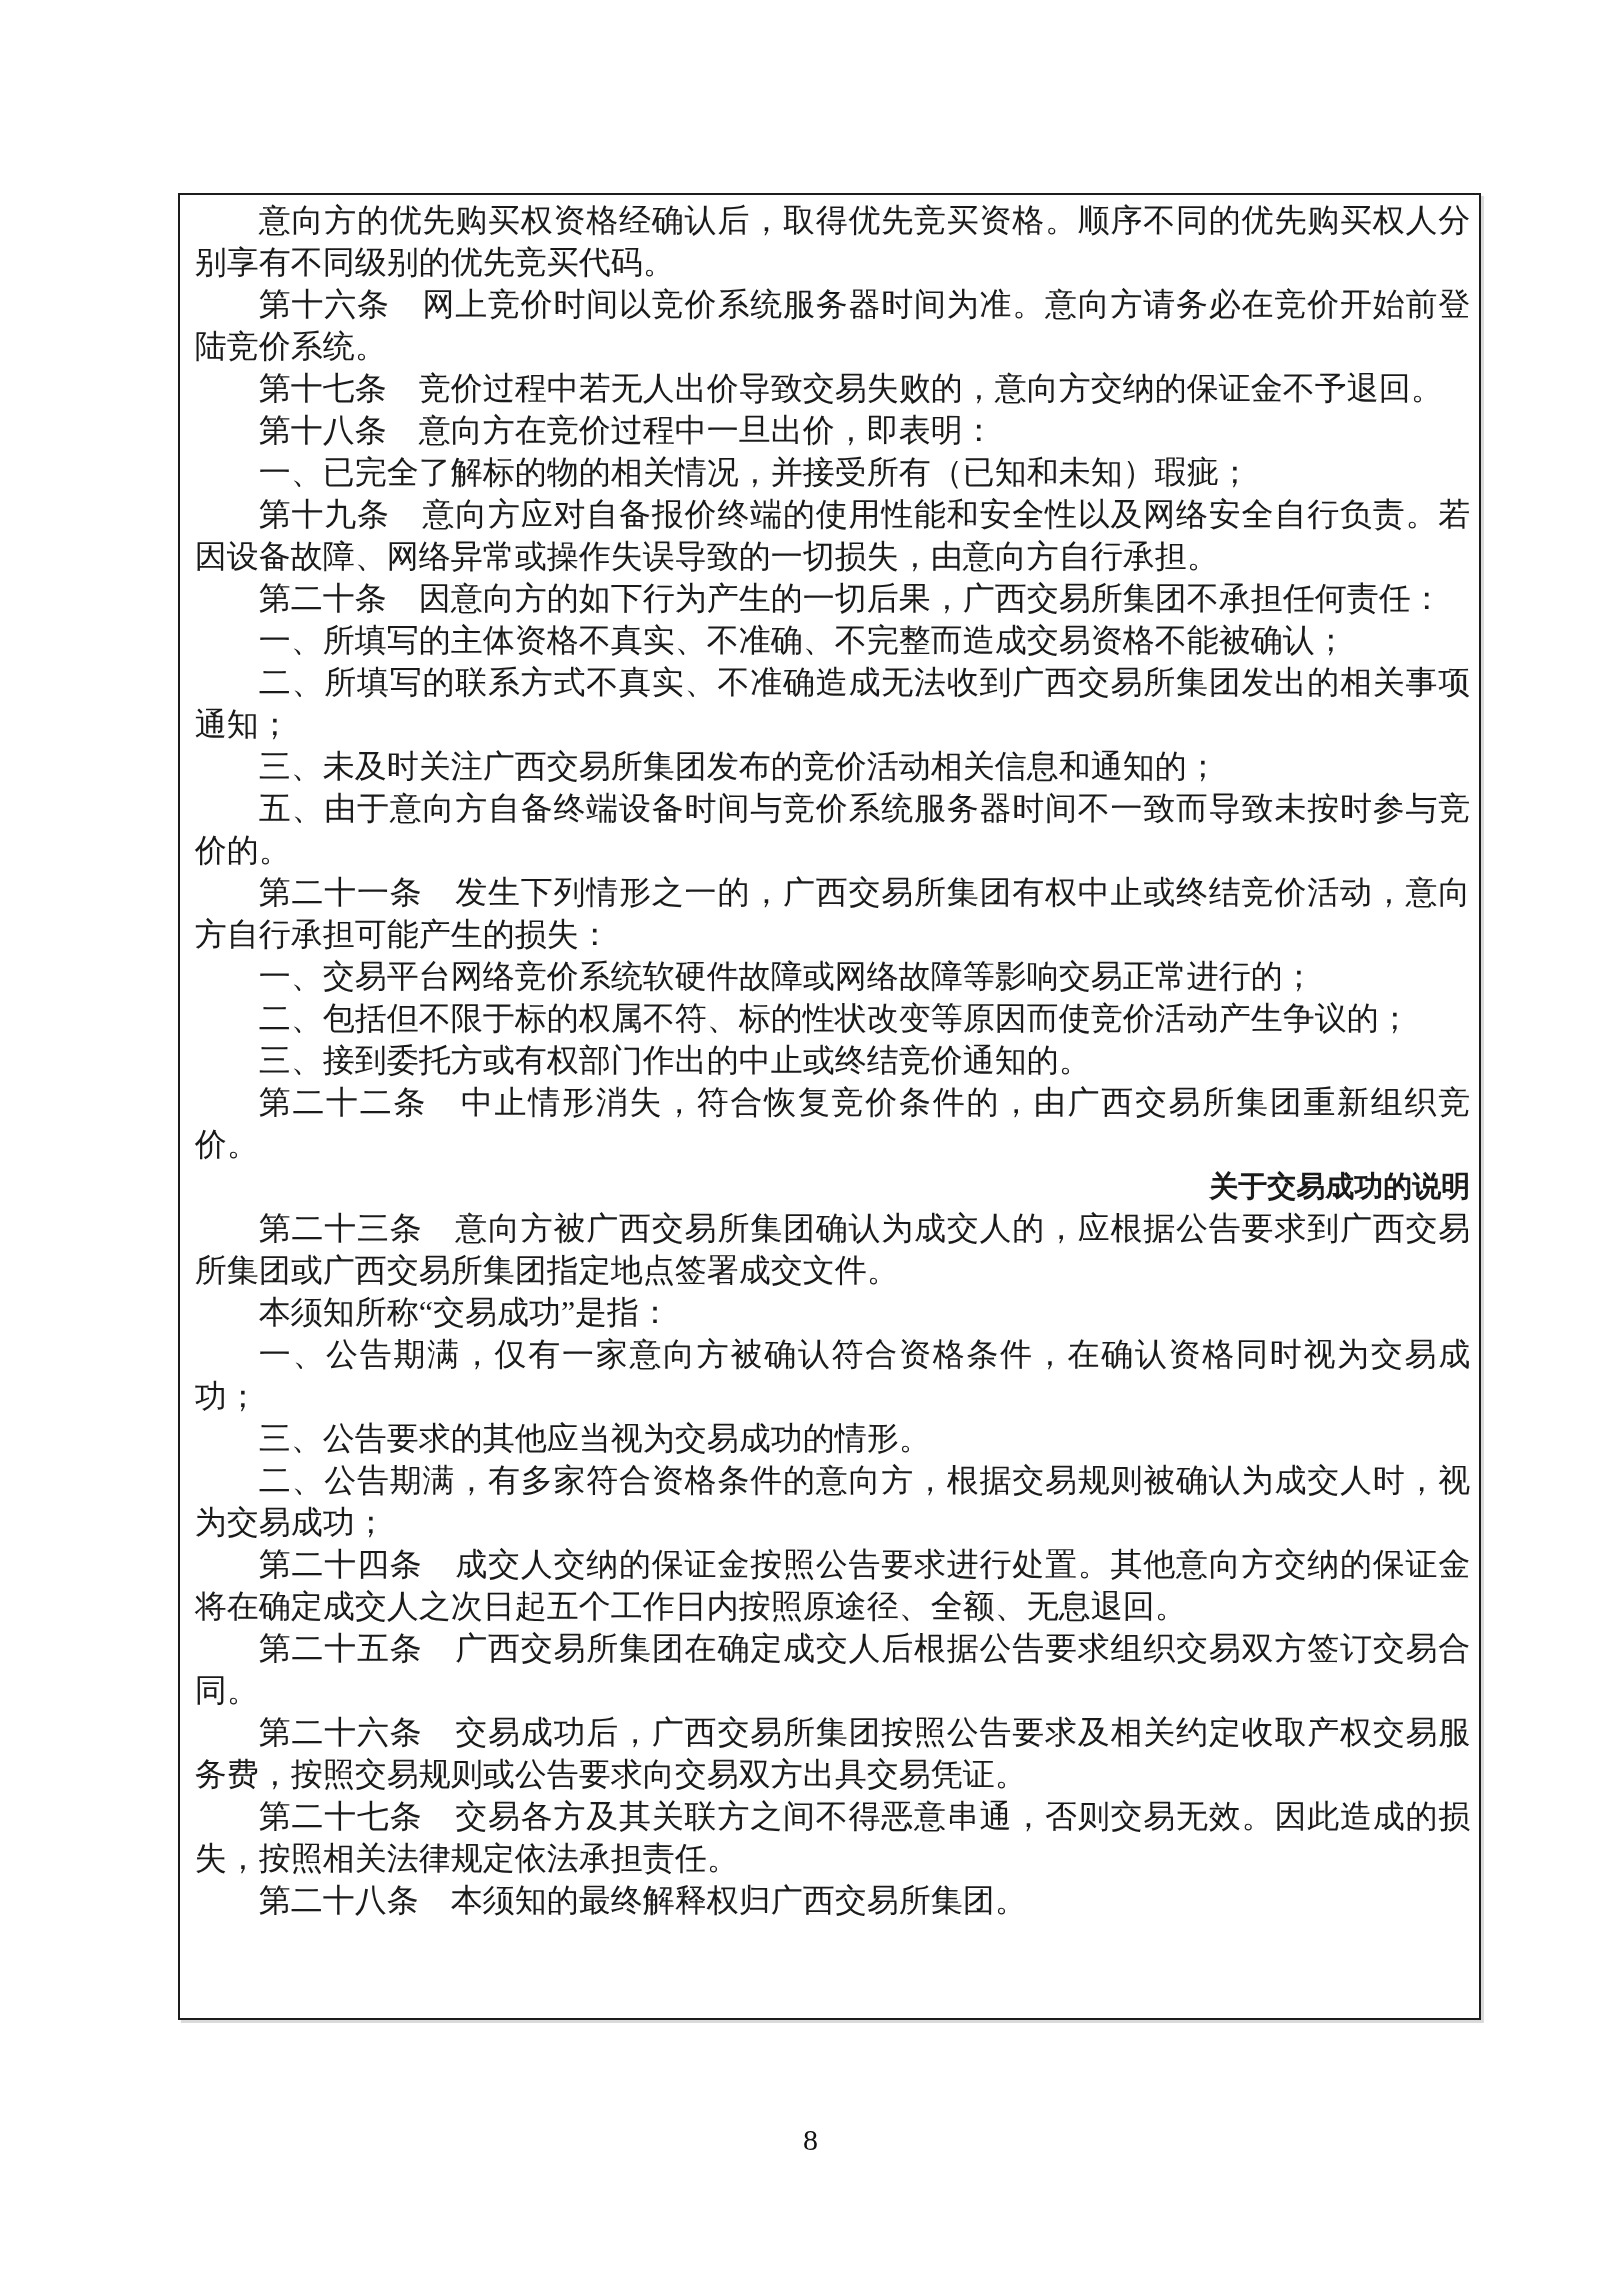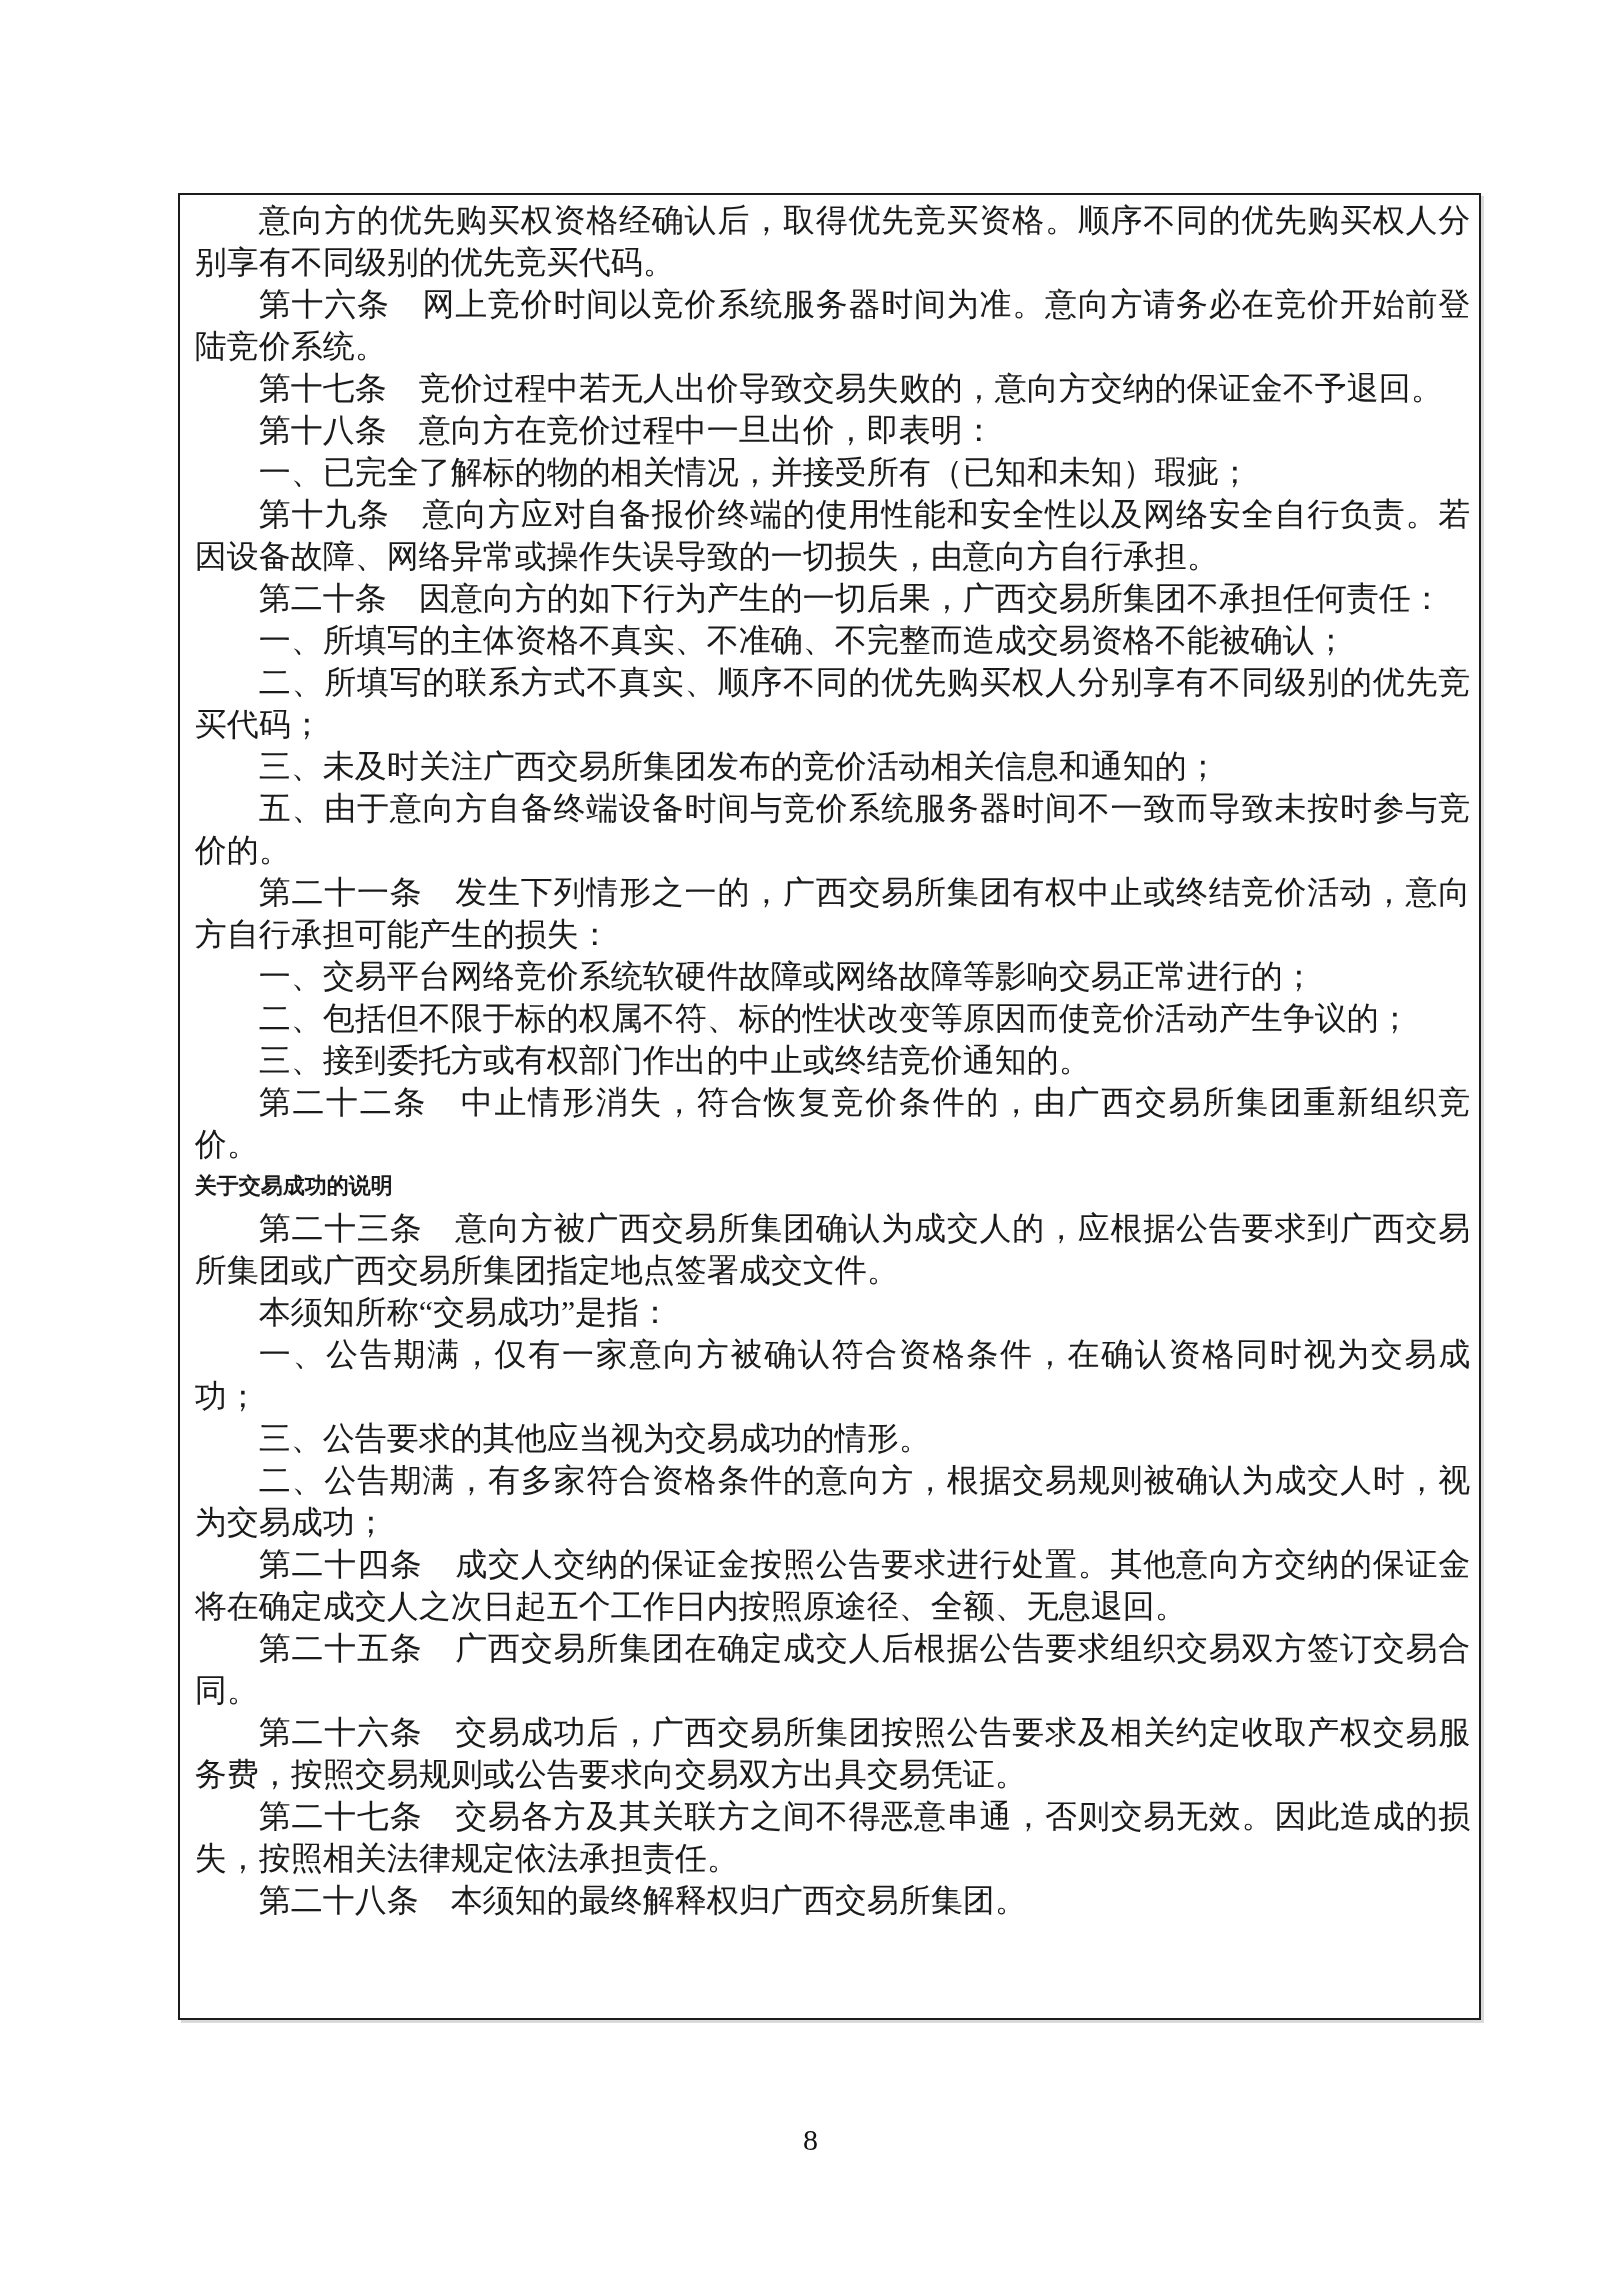--- a/index.html
+++ b/index.html
@@ -37,24 +37,24 @@
     margin: 0;
     padding: 0;
     font-size: 32px;
     line-height: 42px;
     text-align: justify;
     text-indent: 2em;
     color: #1a1a1a;
   }
   .doc-box p.heading {
     text-indent: 0;
-    text-align: left;
+    text-align: right;
     font-weight: bold;
     font-family: "Liberation Sans", "DejaVu Sans", sans-serif;
-    font-size: 22px;
+    font-size: 29px;
   }
   .page-number {
     position: absolute;
     top: 2120px;
     left: 0;
     width: 100%;
     text-align: center;
     font-size: 30px;
     line-height: 39px;
     color: #111111;
@@ -68,21 +68,21 @@
   <div class="doc-box">
     <div id="paragraphs">
         <p class="body">意向方的优先购买权资格经确认后，取得优先竞买资格。顺序不同的优先购买权人分别享有不同级别的优先竞买代码。</p>
         <p class="body">第十六条　网上竞价时间以竞价系统服务器时间为准。意向方请务必在竞价开始前登陆竞价系统。</p>
         <p class="body">第十七条　竞价过程中若无人出价导致交易失败的，意向方交纳的保证金不予退回。</p>
         <p class="body">第十八条　意向方在竞价过程中一旦出价，即表明：</p>
         <p class="body">一、已完全了解标的物的相关情况，并接受所有（已知和未知）瑕疵；</p>
         <p class="body">第十九条　意向方应对自备报价终端的使用性能和安全性以及网络安全自行负责。若因设备故障、网络异常或操作失误导致的一切损失，由意向方自行承担。</p>
         <p class="body">第二十条　因意向方的如下行为产生的一切后果，广西交易所集团不承担任何责任：</p>
         <p class="body">一、所填写的主体资格不真实、不准确、不完整而造成交易资格不能被确认；</p>
-        <p class="body">二、所填写的联系方式不真实、顺序不同的优先购买权人分别享有不同级别的优先竞买代码；</p>
+        <p class="body">二、所填写的联系方式不真实、不准确造成无法收到广西交易所集团发出的相关事项通知；</p>
         <p class="body">三、未及时关注广西交易所集团发布的竞价活动相关信息和通知的；</p>
         <p class="body">五、由于意向方自备终端设备时间与竞价系统服务器时间不一致而导致未按时参与竞价的。</p>
         <p class="body">第二十一条　发生下列情形之一的，广西交易所集团有权中止或终结竞价活动，意向方自行承担可能产生的损失：</p>
         <p class="body">一、交易平台网络竞价系统软硬件故障或网络故障等影响交易正常进行的；</p>
         <p class="body">二、包括但不限于标的权属不符、标的性状改变等原因而使竞价活动产生争议的；</p>
         <p class="body">三、接到委托方或有权部门作出的中止或终结竞价通知的。</p>
         <p class="body">第二十二条　中止情形消失，符合恢复竞价条件的，由广西交易所集团重新组织竞价。</p>
         <p class="heading">关于交易成功的说明</p>
         <p class="body">第二十三条　意向方被广西交易所集团确认为成交人的，应根据公告要求到广西交易所集团或广西交易所集团指定地点签署成交文件。</p>
         <p class="body">本须知所称“交易成功”是指：</p>

